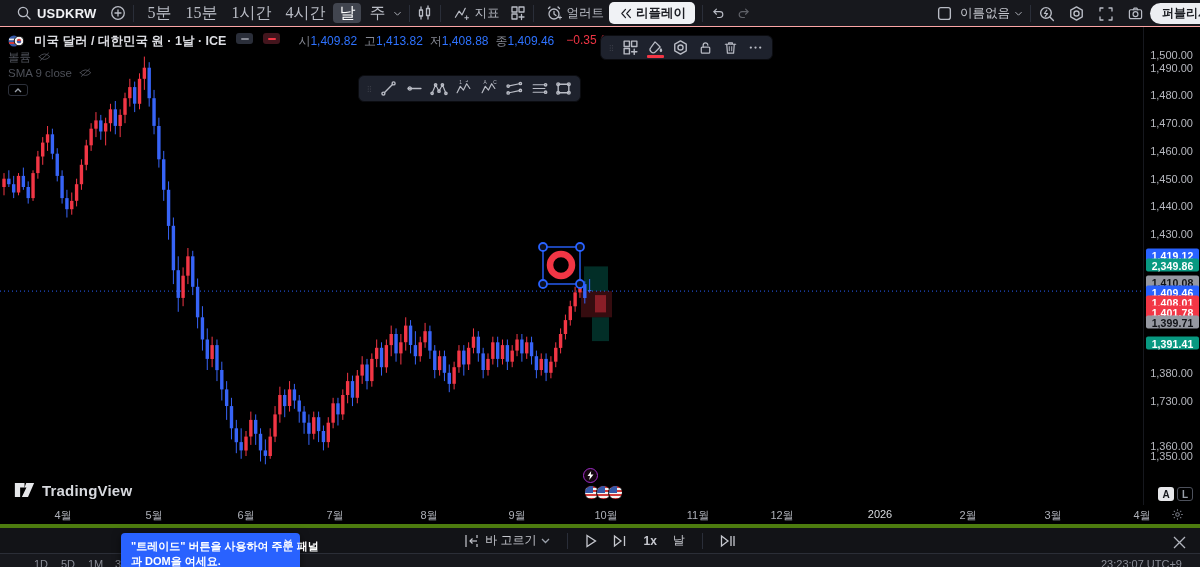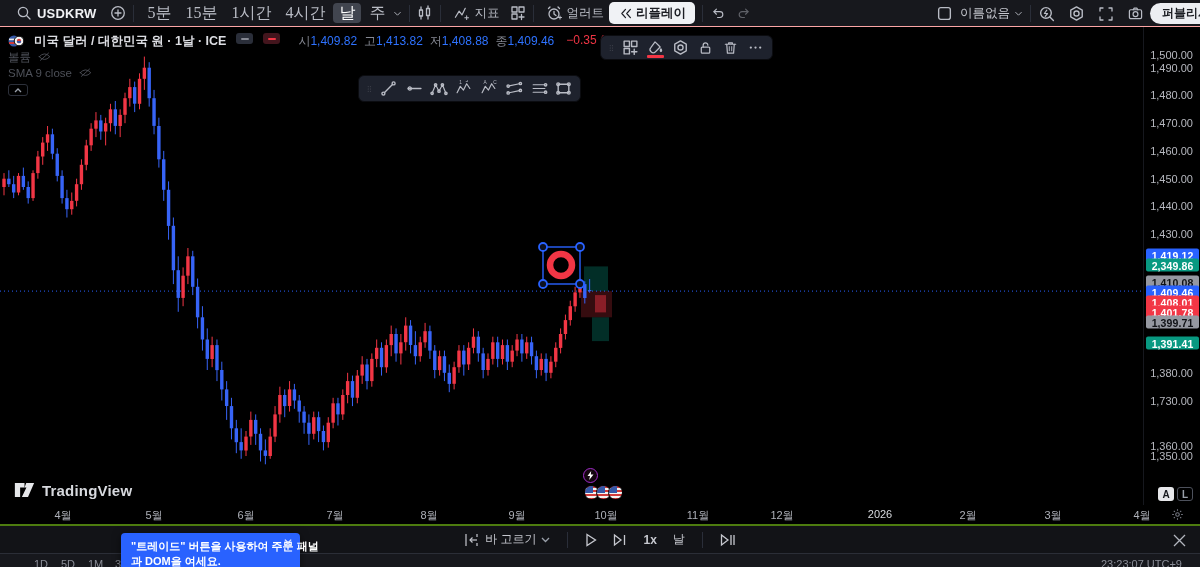--- a/index.html
+++ b/index.html
@@ -64,21 +64,21 @@
   #event-bolt{position:absolute;left:583px;top:468px;width:15px;height:15px;border-radius:50%;
               border:1.5px solid #a02cc8;background:#14060f;display:flex;align-items:center;justify-content:center;z-index:9;}
   .flag-dot{position:absolute;top:485px;width:15px;height:15px;border-radius:50%;border:1px solid #050608;z-index:9;
             background:repeating-linear-gradient(180deg,#d23b3b 0 2px,#f2f2f2 2px 4px);overflow:hidden;}
   .flag-dot::after{content:"";position:absolute;left:0;top:0;width:8px;height:7px;background:#3558a8;}
   
   #watermark{position:absolute;left:14px;top:481px;display:flex;align-items:center;gap:7px;color:#d7d9de;z-index:6;}
   #watermark .wm-text{font-size:15px;font-weight:bold;letter-spacing:.2px;}
   
   #bottom-bar{position:absolute;left:0;top:524px;width:1200px;height:29px;background:#121317;
-              border-top:2px solid #4d7c0f;display:flex;align-items:center;justify-content:center;z-index:15;}
+              border-top:4px solid #4d7c0f;display:flex;align-items:center;justify-content:center;z-index:15;}
   .bb-group{display:flex;align-items:center;gap:2px;color:#c6c8cf;font-size:12px;}
   .bb-btn{display:flex;align-items:center;gap:5px;padding:0 7px;height:22px;border-radius:4px;cursor:pointer;white-space:nowrap;}
   .bb-sep{width:1px;height:16px;background:#2a2e39;margin:0 8px;}
   #bb-close{position:absolute;right:12px;top:5px;width:18px;height:18px;display:flex;align-items:center;justify-content:center;color:#b2b5be;cursor:pointer;}
   
   #footer{position:absolute;left:0;top:553px;width:1200px;height:14px;background:#17181d;border-top:1px solid #2b2e37;z-index:14;}
   .ft-range{position:absolute;top:4px;font-size:11px;color:#8a8d97;}
   #ft-clock{position:absolute;right:18px;top:4px;font-size:11px;color:#8a8d97;white-space:nowrap;}
   
   #toast{position:absolute;left:121px;top:533px;width:179px;height:46px;background:#2962ff;border-radius:4px;

